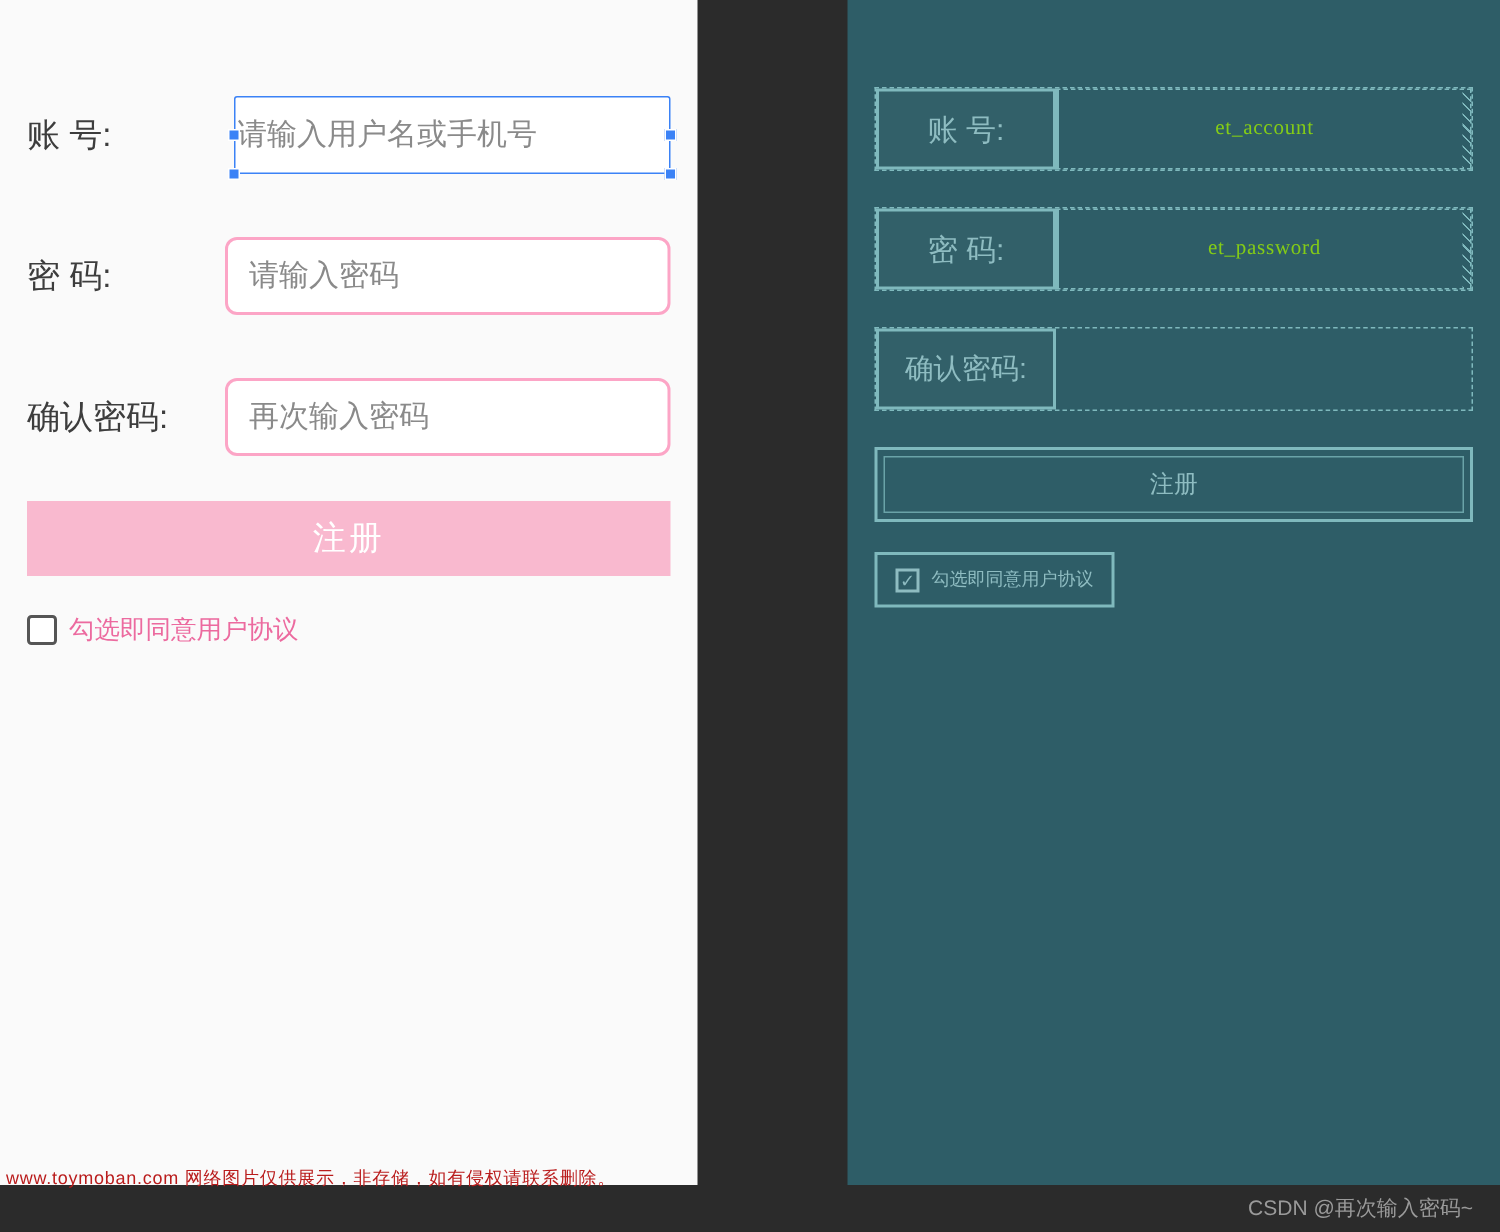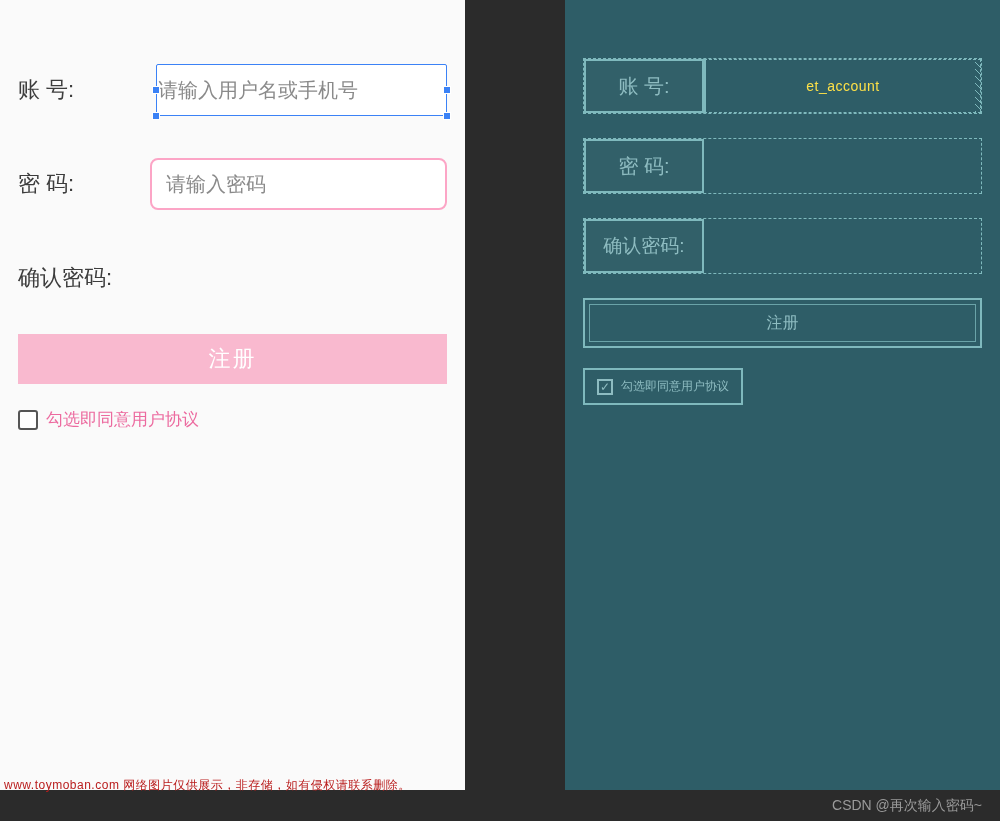--- a/index.html
+++ b/index.html
@@ -127,26 +127,26 @@
       font-size: 20px;
       display: flex;
       align-items: center;
       justify-content: center;
       background: rgba(255,255,255,0.02);
     }
     .bp-inp {
       flex: 1;
       border: 1px dashed #7fb9bd;
       border-left: 2px solid #7fb9bd;
-      color: #fde047;
+      color: #84cc16;
       font-size: 14px;
       display: flex;
       align-items: center;
       justify-content: center;
-      font-family: Liberation Sans, sans-serif;
+      font-family: Liberation Serif, serif;
       letter-spacing: 0.5px;
       position: relative;
     }
     .bp-hatch-r::after {
       content: "";
       position: absolute;
       right: -1px; top: 0; bottom: 0;
       width: 6px;
       background: repeating-linear-gradient(45deg, #7fb9bd 0 1px, transparent 1px 5px);
     }
@@ -218,20 +218,21 @@
       </div>
     </div>
 
     <div class="row">
       <div class="lbl">密        码:</div>
       <input class="inp" type="text" placeholder="请输入密码" style="">
     </div>
 
     <div class="row">
       <div class="lbl">确认密码:</div>
+      <input class="inp" type="text" placeholder="再次输入密码" style="">
     </div>
 
     <button class="btn-register">注册</button>
 
     <div class="agree-row">
       <div class="agree-box"></div>
       <div class="agree-text">勾选即同意用户协议</div>
     </div>
 
     <div class="footer-note">www.toymoban.com 网络图片仅供展示，非存储，如有侵权请联系删除。</div>
@@ -239,20 +240,21 @@
 
   <div class="panel panel-right">
 
     <div class="bp-row" style="position:relative;">
       <div class="bp-lbl">账      号:</div>
       <div class="bp-inp bp-hatch-r">et_account</div>
     </div>
 
     <div class="bp-row">
       <div class="bp-lbl">密      码:</div>
+      <div class="bp-inp bp-hatch-r">et_password</div>
     </div>
 
     <div class="bp-row">
       <div class="bp-lbl" style="font-size:19px;">确认密码:</div>
     </div>
 
     <div class="bp-btn">注册</div>
 
     <div class="bp-agree">
       <div class="bp-check">✓</div>

